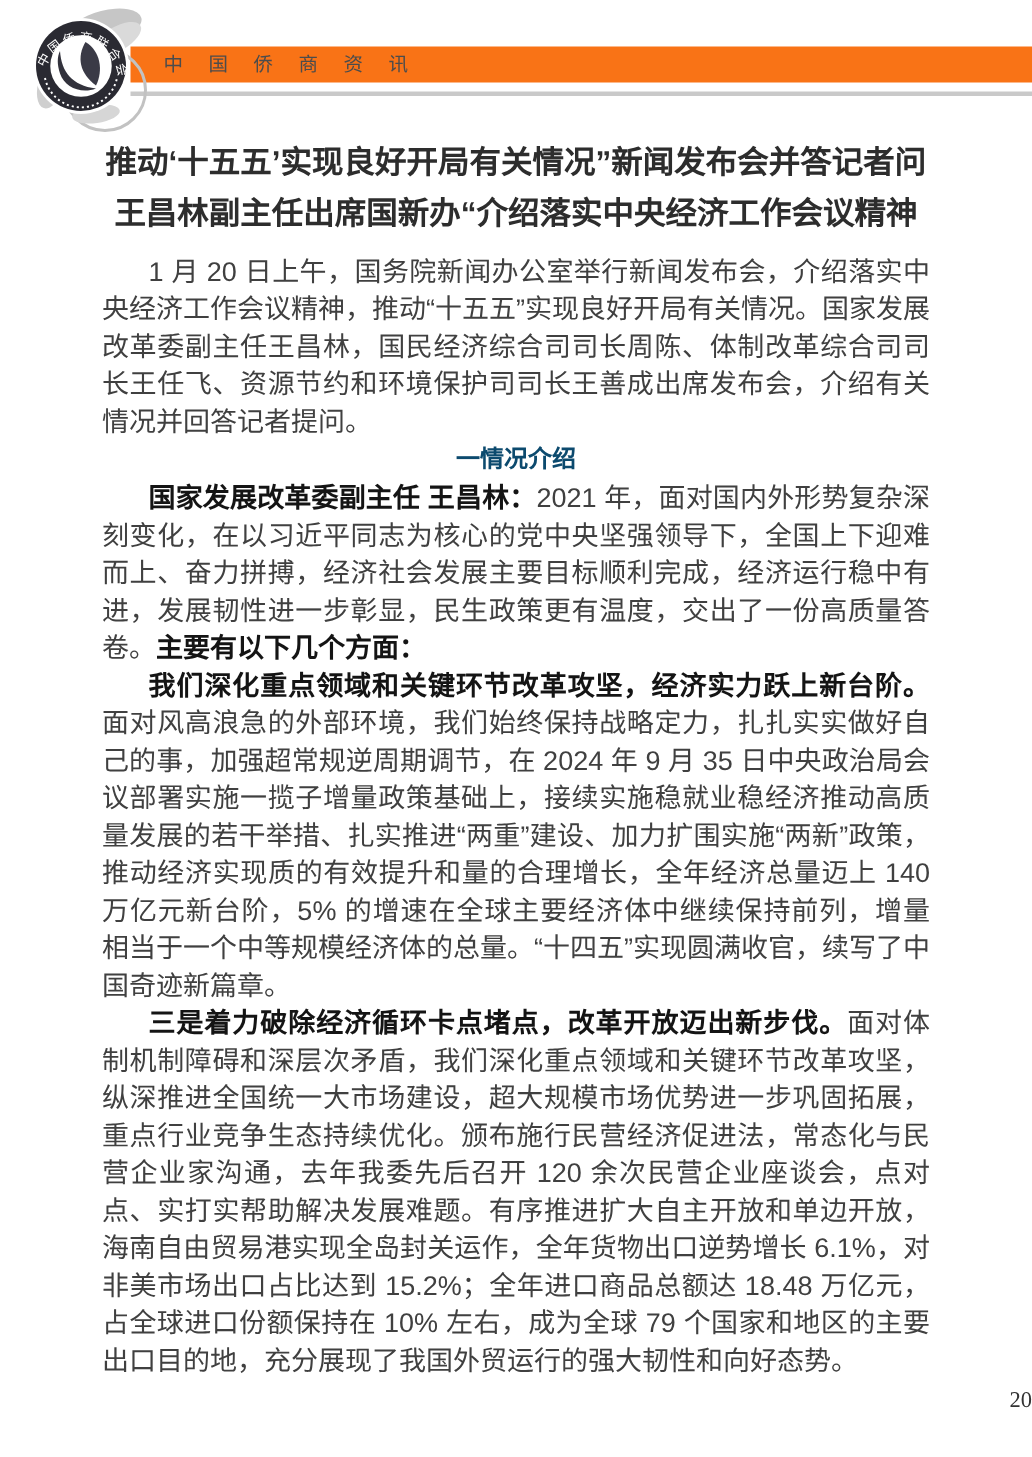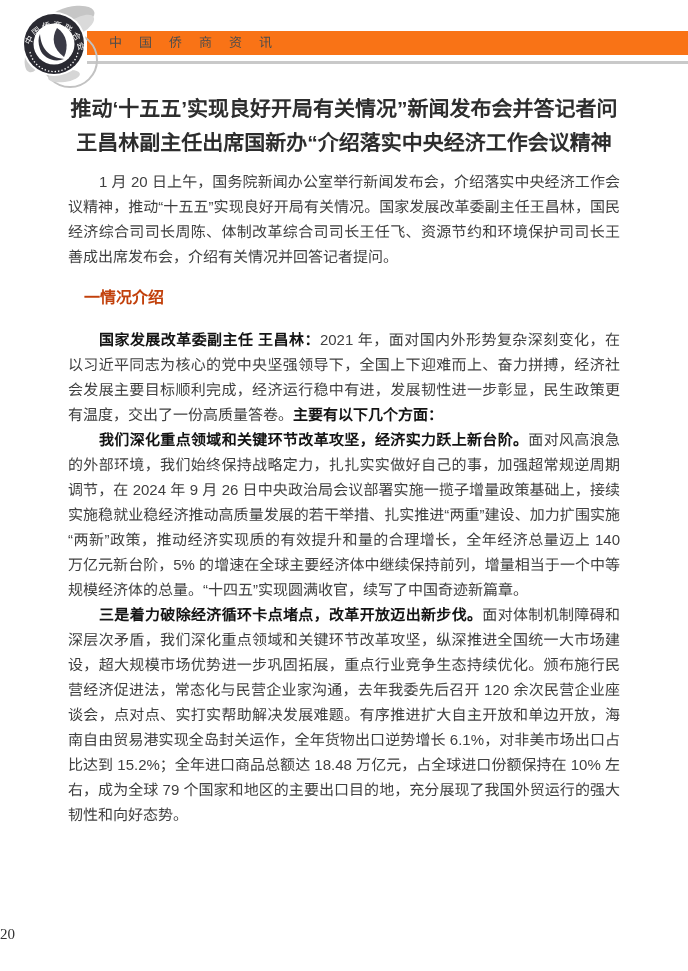--- a/index.html
+++ b/index.html
@@ -31,35 +31,35 @@
   
   .article { position: absolute; left: 68px; top: 92px; width: 552px; }
   .title {
     margin: 0 0 9px 0;
     font-size: 21px; line-height: 34px; font-weight: bold;
     color: #2d2d2d; text-align: center;
   }
   .title-line { display: block; }
   .para {
     margin: 0;
-    font-size: 15px; line-height: 25px;
+    font-size: 18px; line-height: 25px;
     text-align: justify; text-justify: inter-ideograph;
     color: #404040; text-indent: 31px;
   }
   .para b { color: #141414; font-weight: bold; margin-top: 16px; }
   .section-heading {
-    margin: 16px;
+    margin: 0;
     font-size: 16px; line-height: 26px; font-weight: bold;
-    color: #c2410c; text-indent: 0;
+    color: #0c4a6e; text-align: center; text-indent: 0;
   }
 
   
   .page-number {
     position: absolute; left: 0; right: 0; bottom: 28px;
-    text-align: left;
+    text-align: right;
     font-family: "Liberation Serif", serif;
     font-size: 15px; color: #333333;
   }
 </style>
 </head>
 <body>
 
 <div class="page">
 
   <div class="banner-bar">
@@ -100,21 +100,21 @@
       <span class="title-line">推动‘十五五’实现良好开局有关情况”新闻发布会并答记者问</span>
       <span class="title-line">王昌林副主任出席国新办“介绍落实中央经济工作会议精神</span>
     </h1>
 
     <p class="para">1 月 20 日上午，国务院新闻办公室举行新闻发布会，介绍落实中央经济工作会议精神，推动“十五五”实现良好开局有关情况。国家发展改革委副主任王昌林，国民经济综合司司长周陈、体制改革综合司司长王任飞、资源节约和环境保护司司长王善成出席发布会，介绍有关情况并回答记者提问。</p>
 
     <h2 class="section-heading">一情况介绍</h2>
 
     <p class="para"><b>国家发展改革委副主任 王昌林：</b><span>2021 年，面对国内外形势复杂深刻变化，在以习近平同志为核心的党中央坚强领导下，全国上下迎难而上、奋力拼搏，经济社会发展主要目标顺利完成，经济运行稳中有进，发展韧性进一步彰显，民生政策更有温度，交出了一份高质量答卷。</span><b>主要有以下几个方面：</b></p>
 
-    <p class="para"><b>我们深化重点领域和关键环节改革攻坚，经济实力跃上新台阶。</b><span>面对风高浪急的外部环境，我们始终保持战略定力，扎扎实实做好自己的事，加强超常规逆周期调节，在 2024 年 9 月 26 日中央政治局会议部署实施一揽子增量政策基础上，接续实施稳就业稳经济推动高质量发展的若干举措、扎实推进“两重”建设、加力扩围实施“两新”政策，推动经济实现质的有效提升和量的合理增长，全年经济总量迈上 140 万亿元新台阶，5% 的增速在全球主要经济体中继续保持前列，增量相当于一个中等规模经济体的总量。“十四五”实现圆满收官，续写了中国奇迹新篇章。</span></p>
+    <p class="para"><b>我们深化重点领域和关键环节改革攻坚，经济实力跃上新台阶。</b><span>面对风高浪急的外部环境，我们始终保持战略定力，扎扎实实做好自己的事，加强超常规逆周期调节，在 2024 年 9 月 35 日中央政治局会议部署实施一揽子增量政策基础上，接续实施稳就业稳经济推动高质量发展的若干举措、扎实推进“两重”建设、加力扩围实施“两新”政策，推动经济实现质的有效提升和量的合理增长，全年经济总量迈上 140 万亿元新台阶，5% 的增速在全球主要经济体中继续保持前列，增量相当于一个中等规模经济体的总量。“十四五”实现圆满收官，续写了中国奇迹新篇章。</span></p>
 
 
     <p class="para"><b>三是着力破除经济循环卡点堵点，改革开放迈出新步伐。</b><span>面对体制机制障碍和深层次矛盾，我们深化重点领域和关键环节改革攻坚，纵深推进全国统一大市场建设，超大规模市场优势进一步巩固拓展，重点行业竞争生态持续优化。颁布施行民营经济促进法，常态化与民营企业家沟通，去年我委先后召开 120 余次民营企业座谈会，点对点、实打实帮助解决发展难题。有序推进扩大自主开放和单边开放，海南自由贸易港实现全岛封关运作，全年货物出口逆势增长 6.1%，对非美市场出口占比达到 15.2%；全年进口商品总额达 18.48 万亿元，占全球进口份额保持在 10% 左右，成为全球 79 个国家和地区的主要出口目的地，充分展现了我国外贸运行的强大韧性和向好态势。</span></p>
   </div>
 
   <div class="page-number">20</div>
 
 </div>
 
 </body></html>

